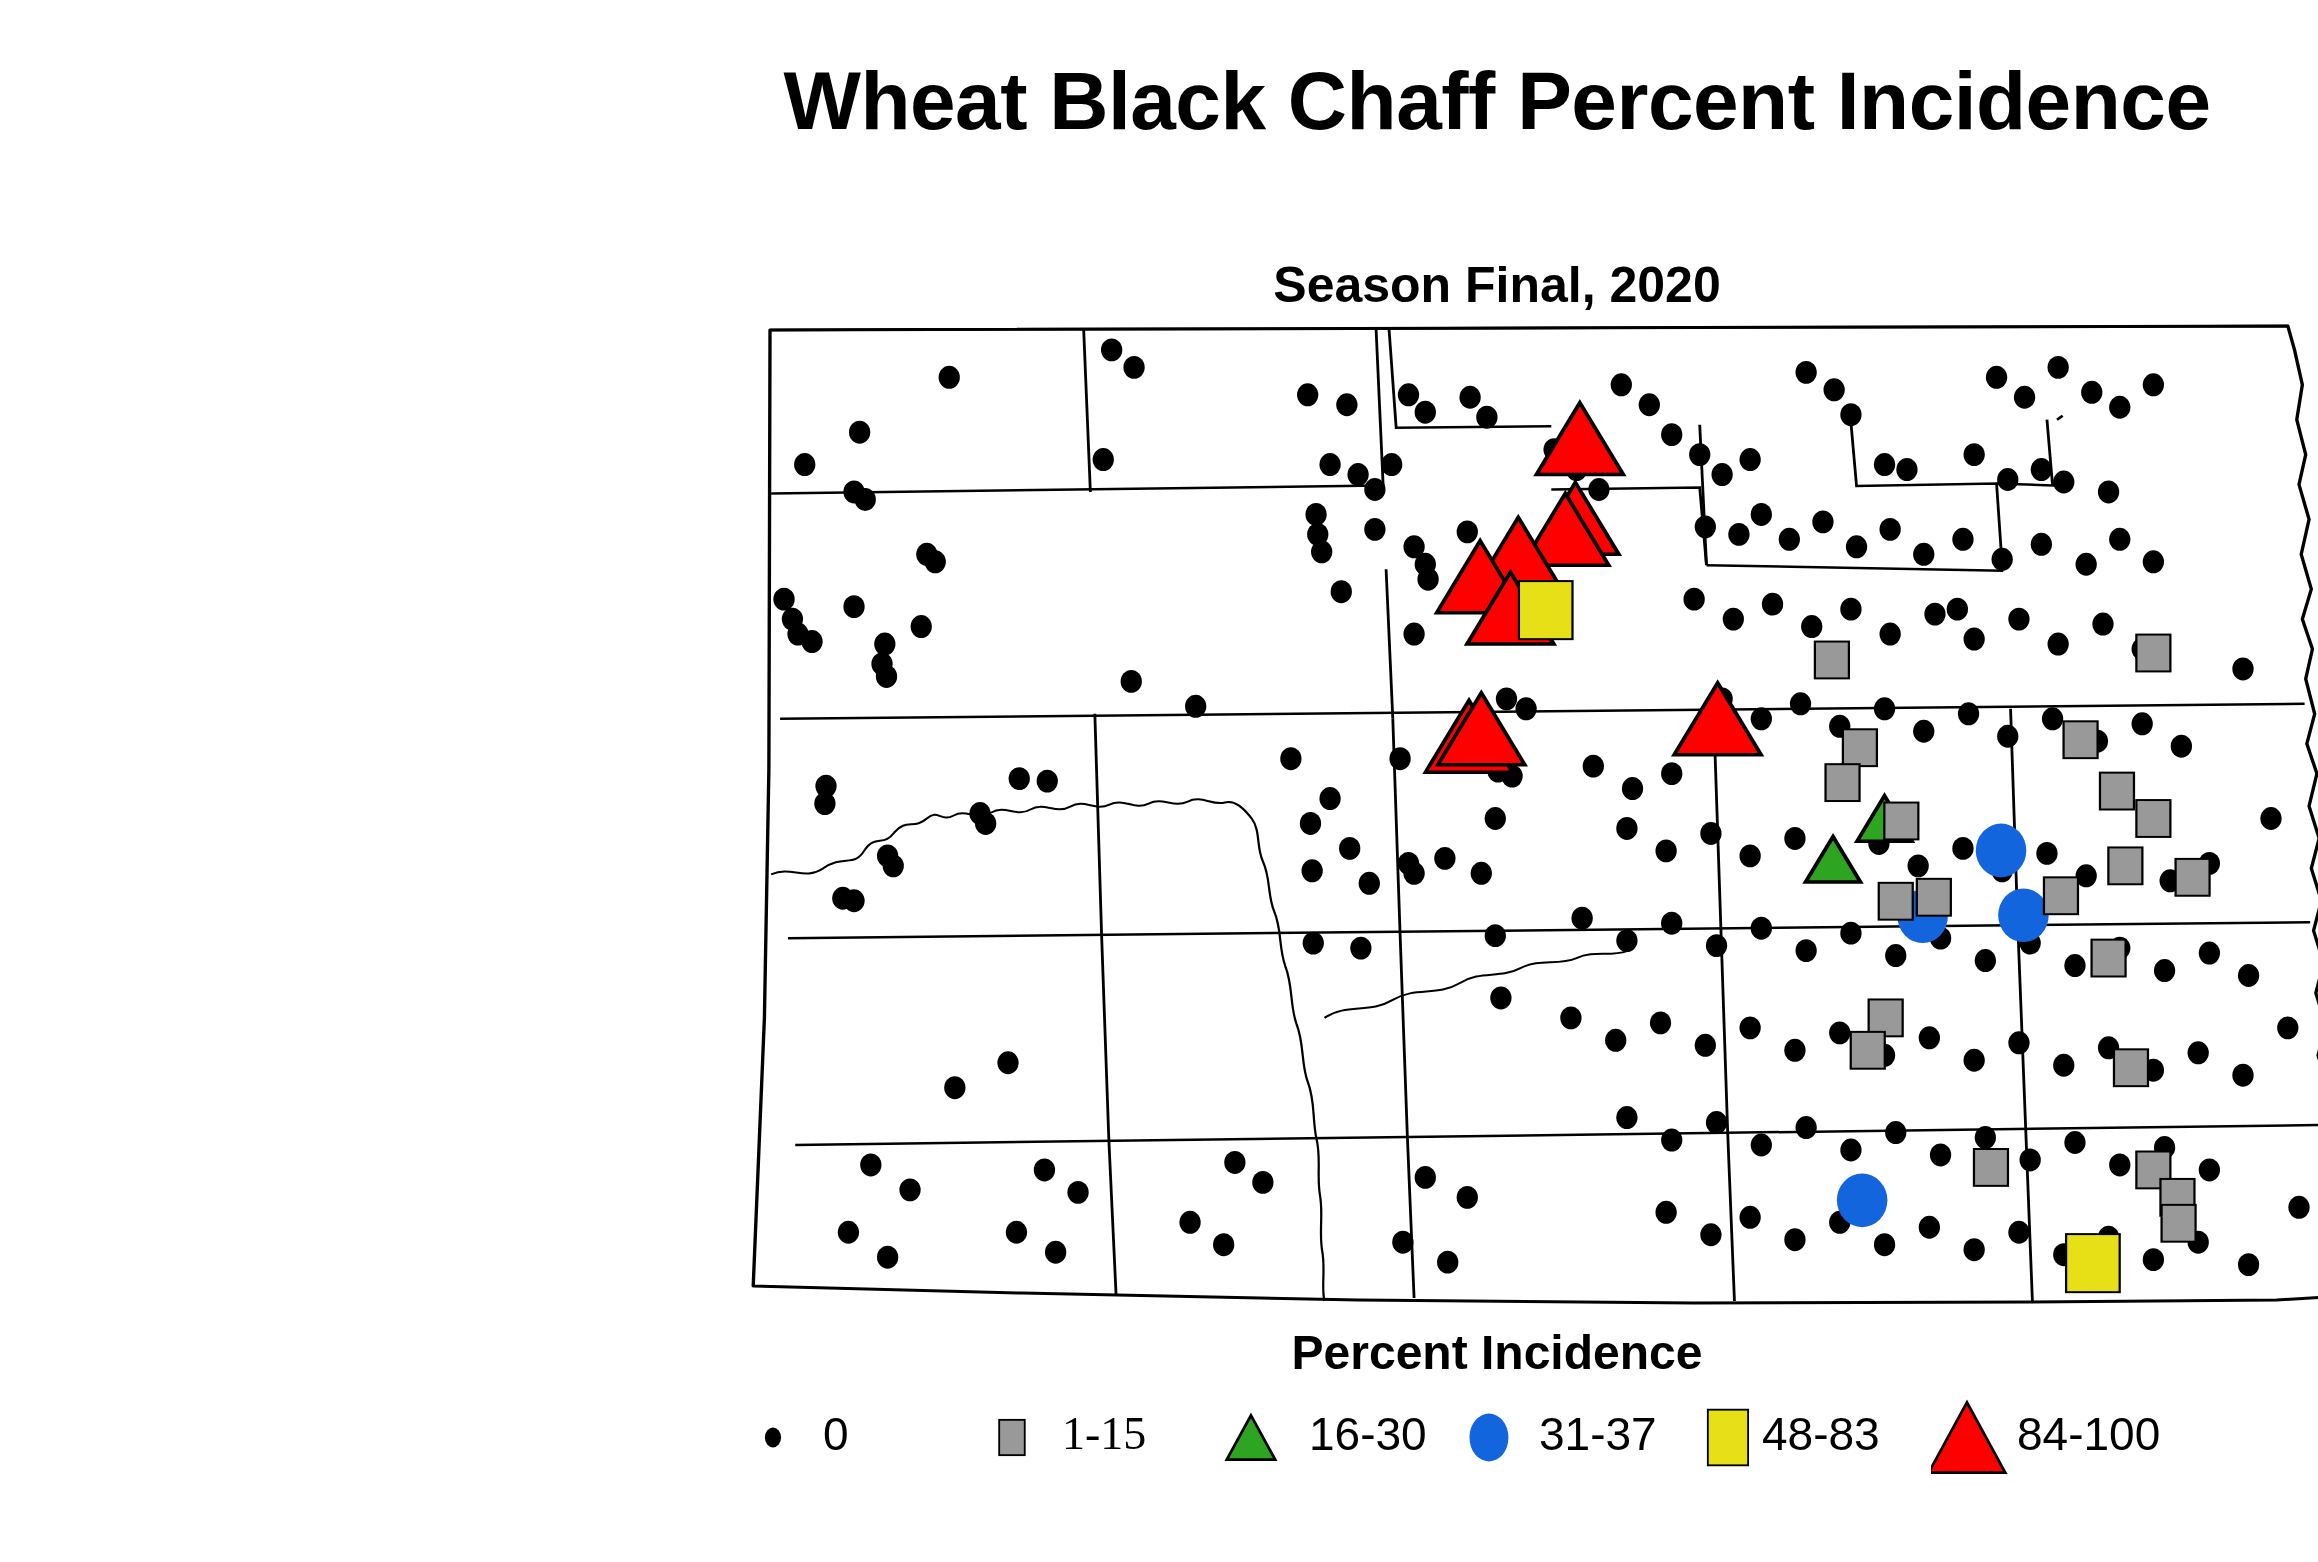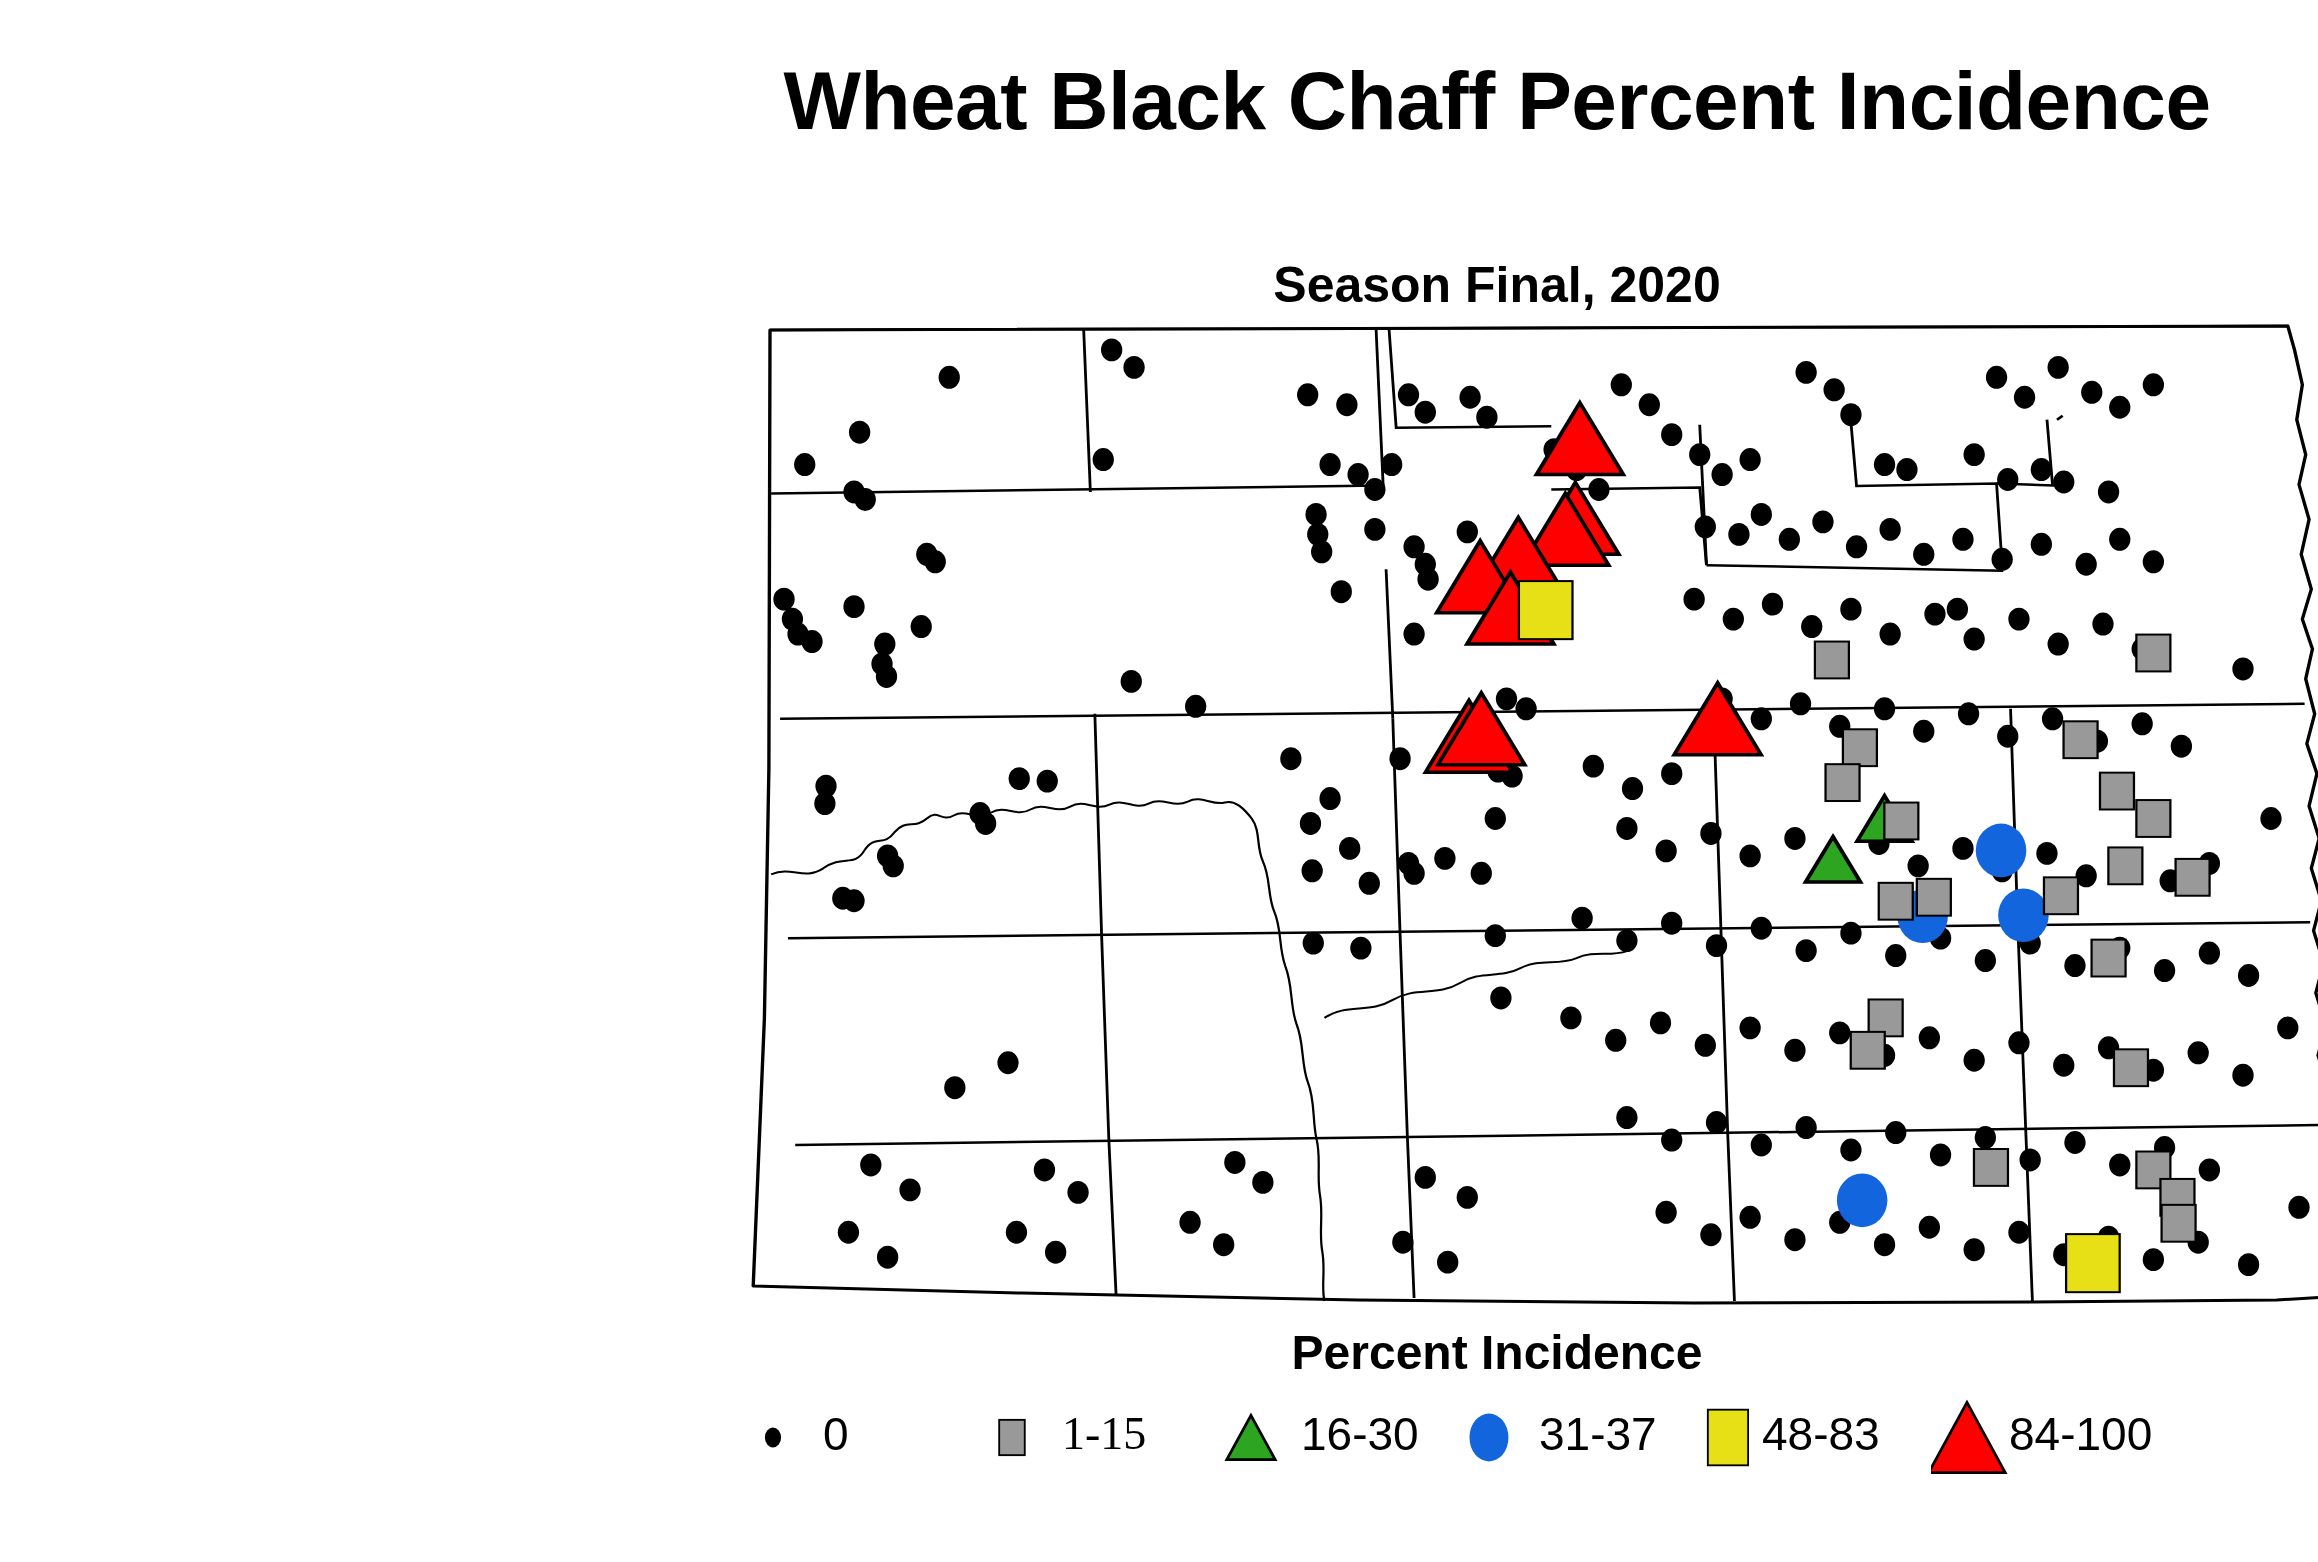--- a/index.html
+++ b/index.html
@@ -379,36 +379,36 @@
       <div class="lg-item" style="left: 290px;">
         <svg class="lg-sym" viewBox="0 0 180 200">
           <rect x="50.28" y="61.720000000000006" width="55.44" height="76.55999999999999" fill="#999999" stroke="#000" stroke-width="4"></rect>
         </svg>
         <span class="lg-lab" style="left: 86px; font-family: Liberation Serif, serif;">1-15</span>
       </div>
       <div class="lg-item" style="left: 529px;">
         <svg class="lg-sym" viewBox="0 0 180 200">
           <polygon points="78,51.839999999999996 130.46,148.16 25.54,148.16" fill="#2EA520" stroke="#000" stroke-width="6"></polygon>
         </svg>
-        <span class="lg-lab" style="left: 86px;">16-30</span>
+        <span class="lg-lab" style="left: 94px;">16-30</span>
       </div>
       <div class="lg-item" style="left: 767px;">
         <svg class="lg-sym" viewBox="0 0 180 200">
           <ellipse cx="78" cy="100" rx="42.24" ry="51.84" fill="#1265DC" stroke="none"></ellipse>
         </svg>
         <span class="lg-lab" style="left: 86px;">31-37</span>
       </div>
       <div class="lg-item" style="left: 1006px;">
         <svg class="lg-sym" viewBox="0 0 180 200">
           <rect x="34.32" y="39.68000000000001" width="87.36" height="120.63999999999999" fill="#E8E016" stroke="#000" stroke-width="4"></rect>
         </svg>
         <span class="lg-lab" style="left: 70px;">48-83</span>
       </div>
       <div class="lg-item" style="left: 1245px;">
         <svg class="lg-sym" viewBox="0 0 180 200">
           <polygon points="78,23.83999999999999 160.95999999999998,176.16000000000003 -4.959999999999994,176.16000000000003" fill="#FF0000" stroke="#000" stroke-width="6"></polygon>
         </svg>
-        <span class="lg-lab" style="left: 78px;">84-100</span>
+        <span class="lg-lab" style="left: 86px;">84-100</span>
       </div>
     </div>
 
 </div>
 
 
 </body></html>

